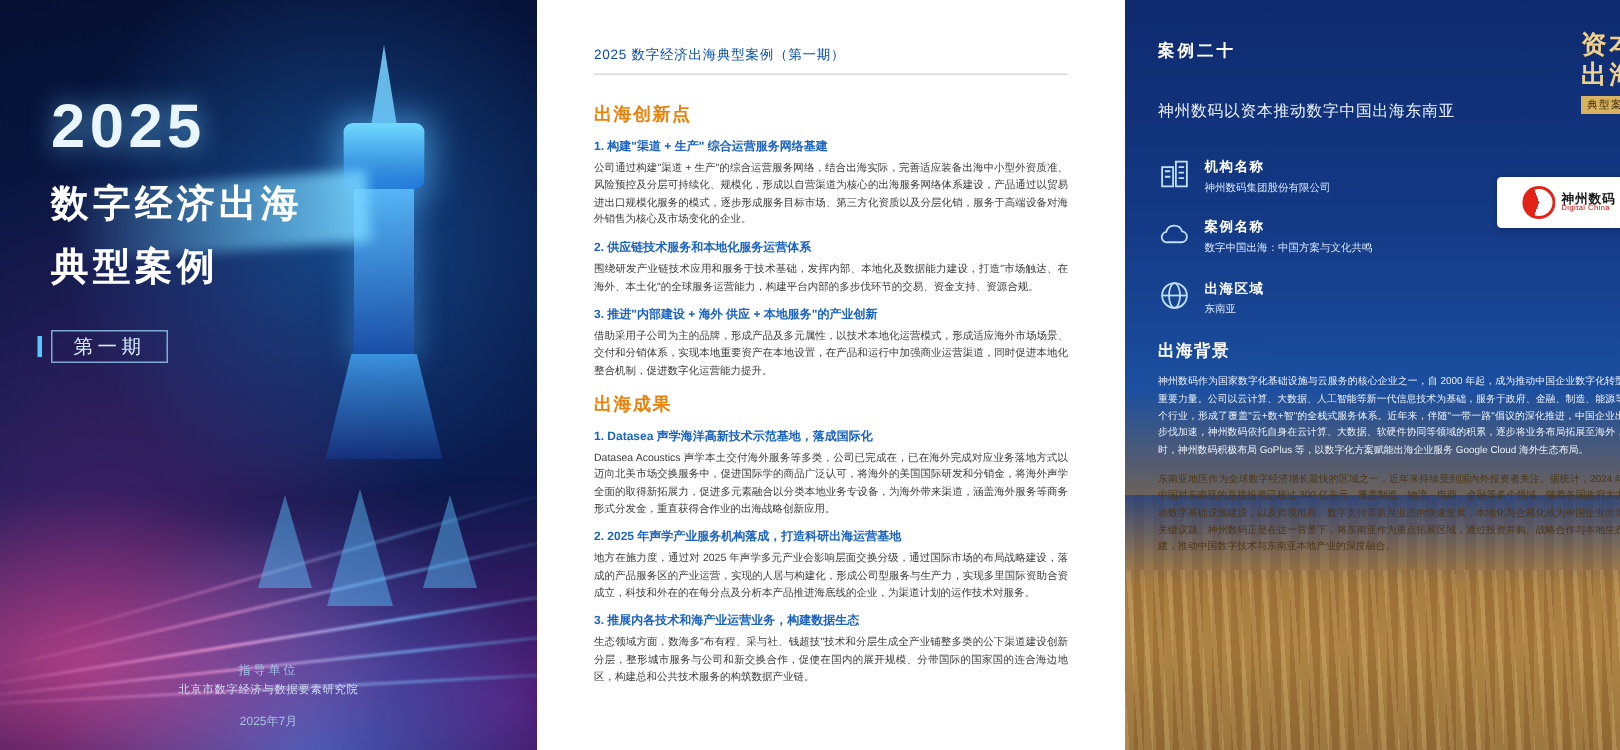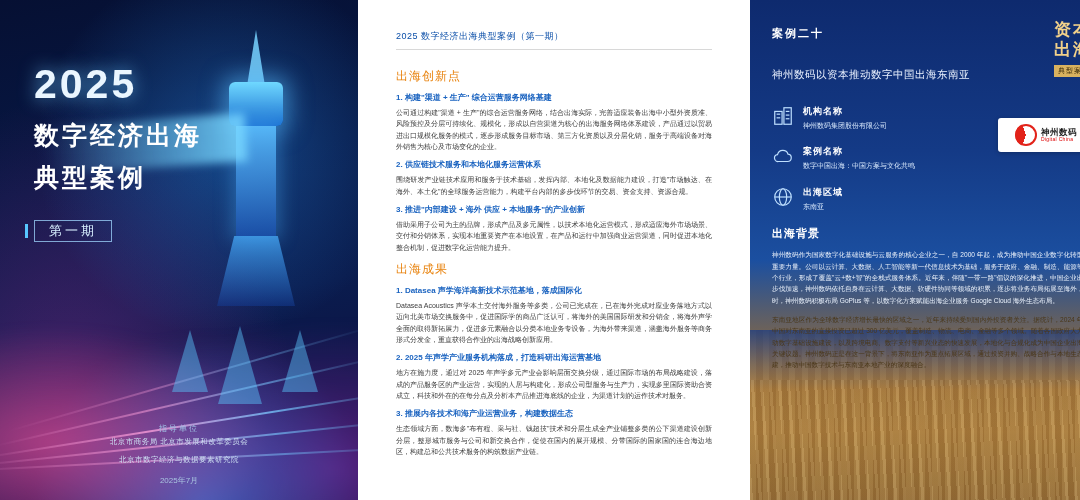--- a/index.html
+++ b/index.html
@@ -82,21 +82,21 @@
   .mid{
     position:relative;width:360px;height:500px;flex:0 0 360px;background:#ffffff;
     padding:16px;overflow:hidden;
   }
   .mid-head{
     margin:14px 22px 0 22px;padding-bottom:6px;border-bottom:1px solid #d8d8d8;
     font-size:9px;color:#0a4ea8;letter-spacing:.5px;
   }
   .mid-body{padding:10px 22px 0 22px;}
   .sec-h{
-    font-size:12px;font-weight:normal;color:#e8820c;margin:8px 0 6px 0;letter-spacing:1px;
+    font-size:12px;font-weight:bold;color:#e8820c;margin:8px 0 6px 0;letter-spacing:1px;
   }
   .sub-h{font-size:8px;font-weight:bold;color:#1a63c0;margin:7px 0 3px 0;line-height:1.5;}
   .para{font-size:7px;color:#3c3c3c;line-height:1.62;text-align:justify;margin:0 0 5px 0;}
   .pageno{position:absolute;left:0;right:0;bottom:8px;text-align:center;font-size:7px;color:#999;}
 
   
   .right{
     position:relative;width:362px;height:500px;flex:0 0 362px;overflow:hidden;
     background:linear-gradient(180deg,#0e2a6e 0%,#143a86 30%,#1b4fa0 52%,#8f6a3c 72%,#c8913f 86%,#e0b05a 100%);
   }
@@ -173,21 +173,20 @@
 
     <div class="cover-inner">
       <div class="year">2025</div>
       <div class="ctitle1">数字经济出海</div>
       <div class="ctitle2">典型案例</div>
       <div class="issue">第一期</div>
     </div>
 
     <div class="cover-foot">
       <div class="cf-label">指导单位</div>
-      <div class="cf-line">北京市商务局 北京市发展和改革委员会</div>
       <div class="cf-line">北京市数字经济与数据要素研究院</div>
       <div class="cf-date">2025年7月</div>
     </div>
   </section>
 
   <section class="mid">
     <div class="mid-head">2025 数字经济出海典型案例（第一期）</div>
     <div class="mid-body">
 
       <div class="sec-h">出海创新点</div>

